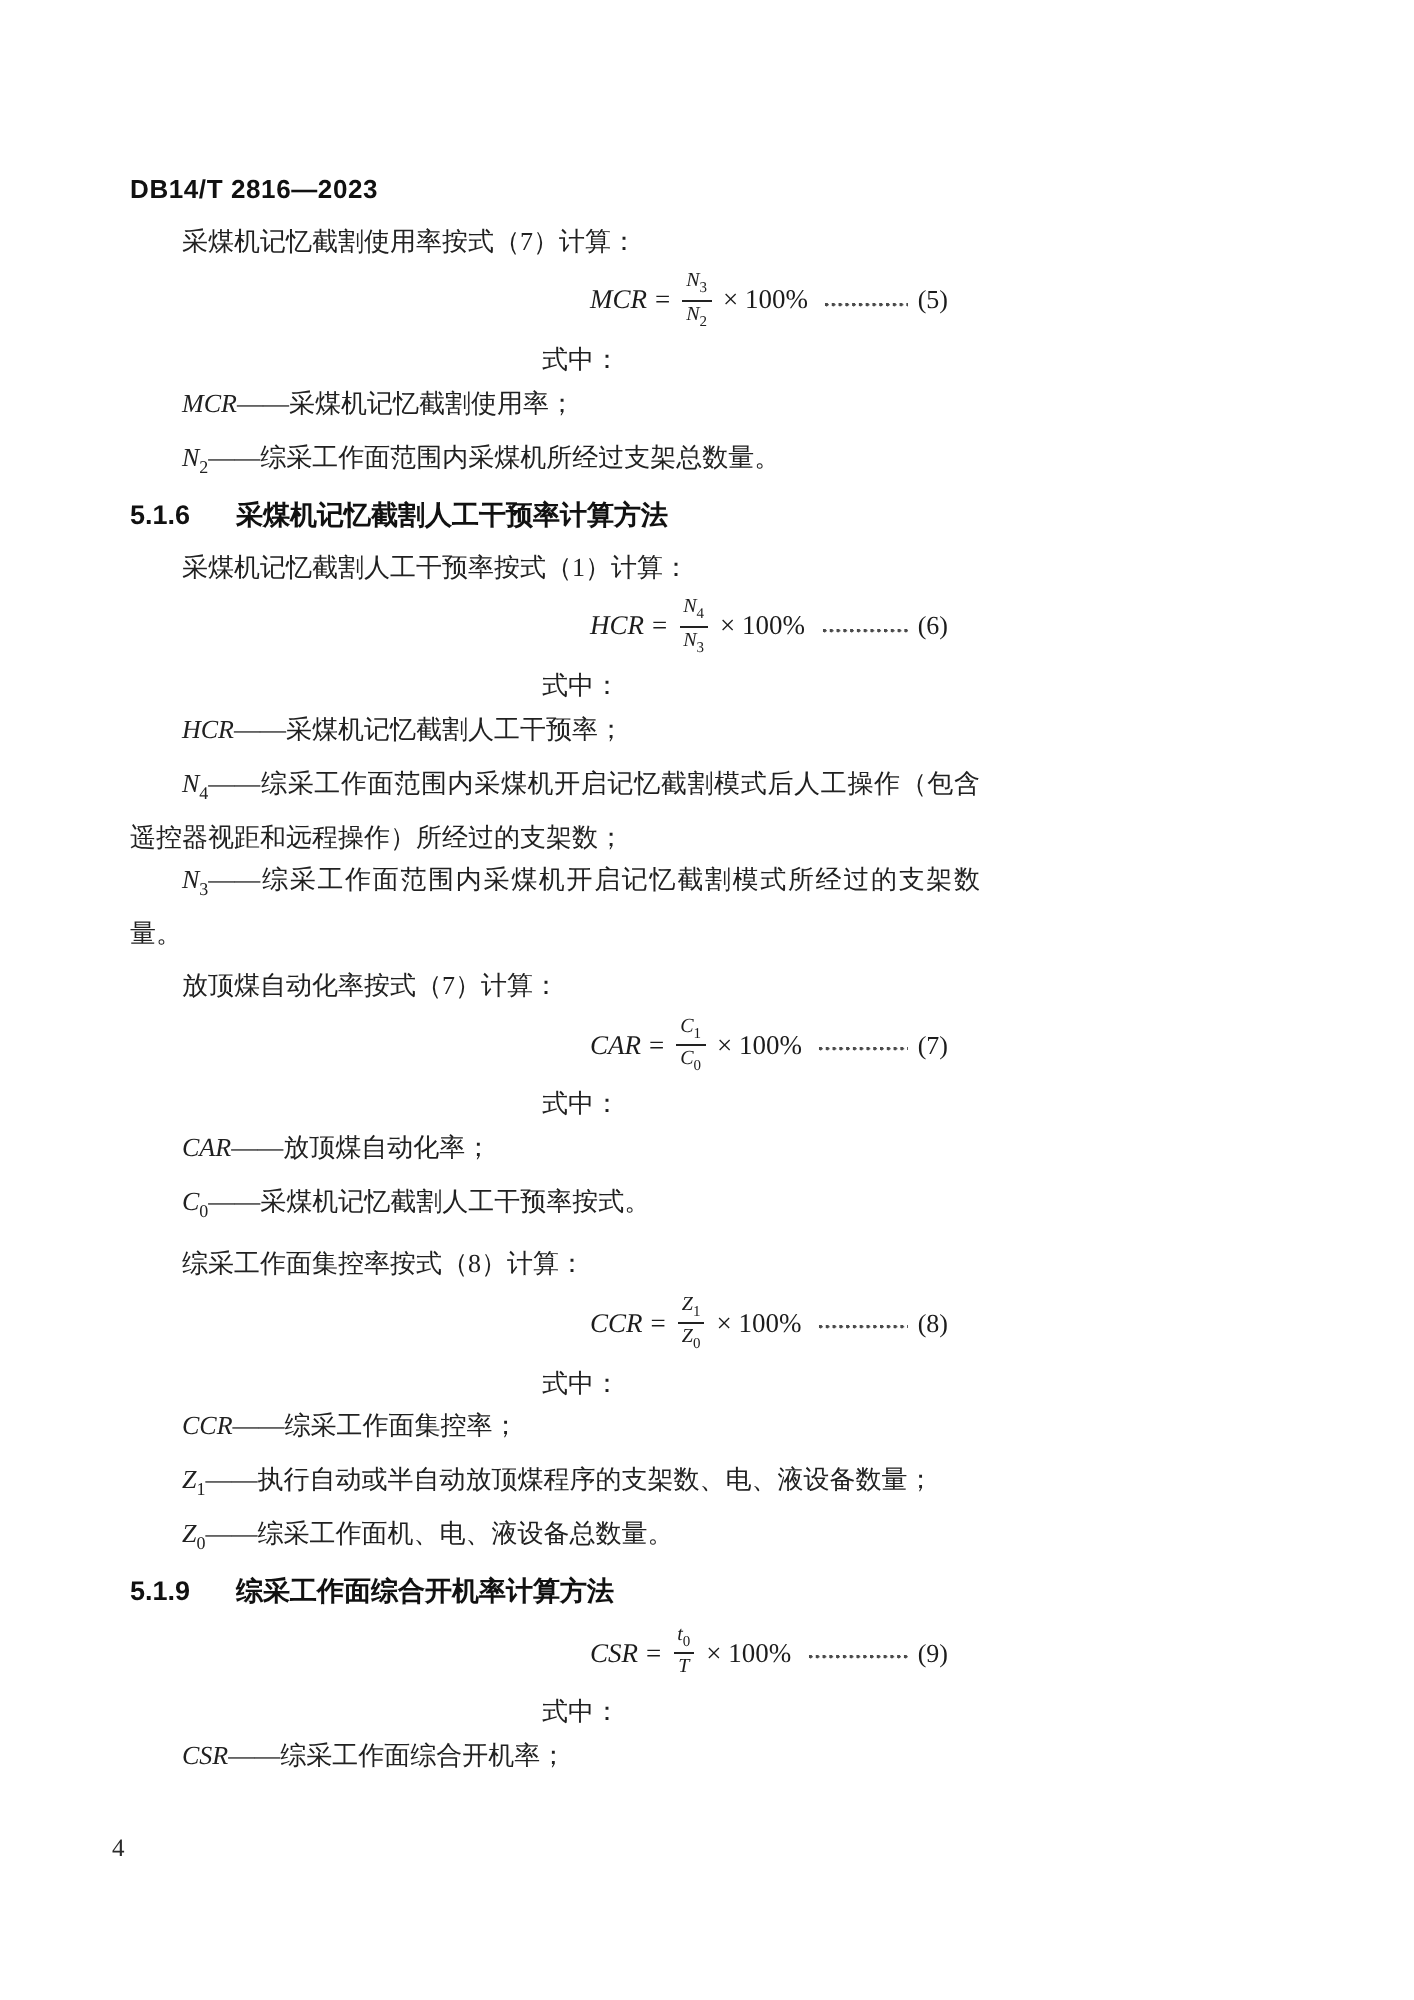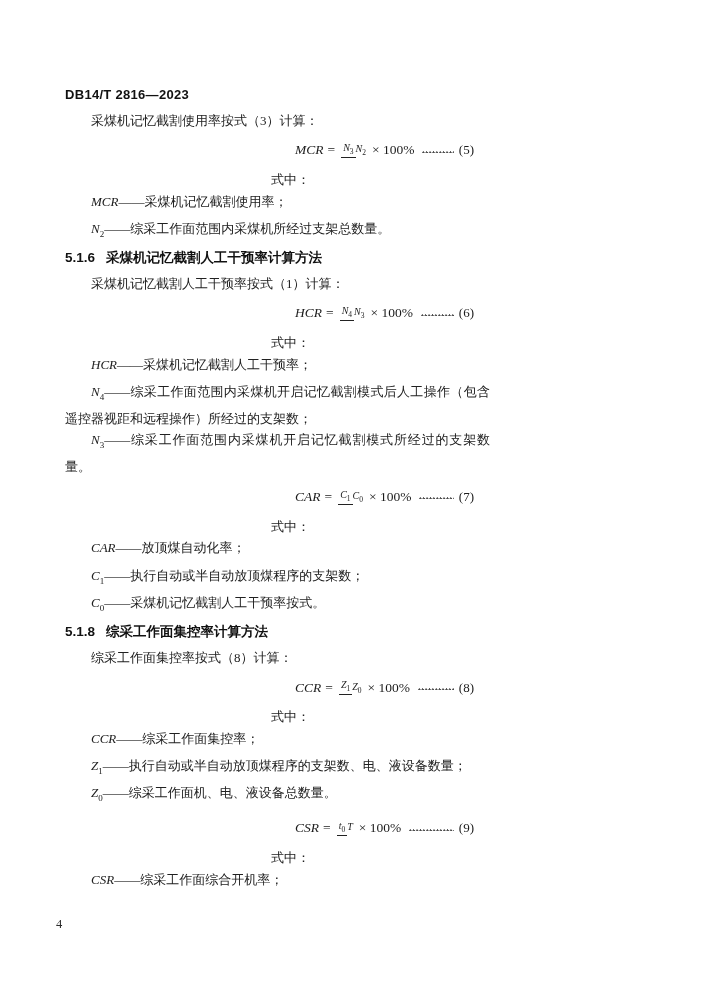--- a/index.html
+++ b/index.html
@@ -19,21 +19,21 @@
   .doc-header {
     font-family: "Liberation Sans", "DejaVu Sans", sans-serif;
     font-weight: 700;
     font-size: 13px;
     letter-spacing: 0.3px;
     color: #111111;
     line-height: 21.5px;
   }
   h3.heading {
     display: flex;
-    gap: 11px;
+    gap: 23px;
     margin: 2px 0 0 0;
     font-family: "Liberation Sans", "DejaVu Sans", sans-serif;
     font-size: 13.5px;
     font-weight: 700;
     color: #111111;
     line-height: 22px;
   }
   p { margin: 0; }
   .intro  { text-indent: 2em; margin-top: 4px; }
   .where  { text-indent: 2em; text-align: center; }
@@ -50,21 +50,21 @@
   .fx {
     display: inline-flex;
     align-items: center;
     white-space: nowrap;
     font-size: 13.5px;
     color: #1c1c1c;
   }
   .fx .op { margin: 0 4px; font-style: normal; }
   .frac {
     display: inline-flex;
-    flex-direction: row;
+    flex-direction: column;
     align-items: center;
     line-height: 1.12;
     font-size: 10px;
     margin: 0 2px;
   }
   .frac .fnum { border-bottom: 1px solid #222; padding: 0 2px 1px 2px; }
   .frac .fden { padding-top: 1px; }
   .frac sub { font-size: 7.5px; font-style: normal; }
   .leader {
     flex: 1 1 auto;
@@ -86,21 +86,21 @@
   }
 </style>
 </head>
 <body>
 
 <div class="page">
 
   <div class="doc-header">DB14/T 2816—2023</div>
 
   <section>
-    <p class="intro">采煤机记忆截割使用率按式（3）计算：</p>
+    <p class="intro">采煤机记忆截割使用率按式（7）计算：</p>
     <div class="eq-row">
       <span class="fx">
           <span class="var">MCR</span>
           <span class="op">=</span>
           <span class="frac">
             <span class="fnum"><span class="var">N</span><sub>3</sub></span>
             <span class="fden"><span class="var">N</span><sub>2</sub></span>
           </span>
           <span class="op">× 100%</span>
         </span>
@@ -131,44 +131,40 @@
       <span class="leader"></span>
       <span class="eqno">(6)</span>
     </div>
     <p class="where">式中：</p>
     <p class="def"><span class="var">HCR</span><sub class="dsub"></sub><span>——采煤机记忆截割人工干预率；</span></p>
     <p class="def"><span class="var">N</span><sub class="dsub">4</sub><span>——综采工作面范围内采煤机开启记忆截割模式后人工操作（包含遥控器视距和远程操作）所经过的支架数；</span></p>
     <p class="def"><span class="var">N</span><sub class="dsub">3</sub><span>——综采工作面范围内采煤机开启记忆截割模式所经过的支架数量。</span></p>
   </section>
 
   <section>
+    <p class="intro">放顶煤自动化率按式（7）计算：</p>
     <div class="eq-row">
       <span class="fx">
           <span class="var">CAR</span>
           <span class="op">=</span>
           <span class="frac">
             <span class="fnum"><span class="var">C</span><sub>1</sub></span>
             <span class="fden"><span class="var">C</span><sub>0</sub></span>
           </span>
           <span class="op">× 100%</span>
         </span>
       <span class="leader"></span>
       <span class="eqno">(7)</span>
     </div>
     <p class="where">式中：</p>
     <p class="def"><span class="var">CAR</span><sub class="dsub"></sub><span>——放顶煤自动化率；</span></p>
-    <p class="def"><span class="var">C</span><sub class="dsub">1</sub><span>——执行自动或半自动放顶煤程序的支架数；</span></p>
     <p class="def"><span class="var">C</span><sub class="dsub">0</sub><span>——采煤机记忆截割人工干预率按式。</span></p>
   </section>
 
   <section>
-    <h3 class="heading">
-        <span>5.1.8</span>
-        <span>综采工作面集控率计算方法</span>
-      </h3>
     <p class="intro">综采工作面集控率按式（8）计算：</p>
     <div class="eq-row">
       <span class="fx">
           <span class="var">CCR</span>
           <span class="op">=</span>
           <span class="frac">
             <span class="fnum"><span class="var">Z</span><sub>1</sub></span>
             <span class="fden"><span class="var">Z</span><sub>0</sub></span>
           </span>
           <span class="op">× 100%</span>
@@ -176,20 +172,24 @@
       <span class="leader"></span>
       <span class="eqno">(8)</span>
     </div>
     <p class="where">式中：</p>
     <p class="def"><span class="var">CCR</span><sub class="dsub"></sub><span>——综采工作面集控率；</span></p>
     <p class="def"><span class="var">Z</span><sub class="dsub">1</sub><span>——执行自动或半自动放顶煤程序的支架数、电、液设备数量；</span></p>
     <p class="def"><span class="var">Z</span><sub class="dsub">0</sub><span>——综采工作面机、电、液设备总数量。</span></p>
   </section>
 
   <section>
+    <h3 class="heading">
+        <span>5.1.9</span>
+        <span>综采工作面综合开机率计算方法</span>
+      </h3>
     <div class="eq-row">
       <span class="fx">
           <span class="var">CSR</span>
           <span class="op">=</span>
           <span class="frac">
             <span class="fnum"><span class="var">t</span><sub>0</sub></span>
             <span class="fden"><span class="var">T</span><sub></sub></span>
           </span>
           <span class="op">× 100%</span>
         </span>

